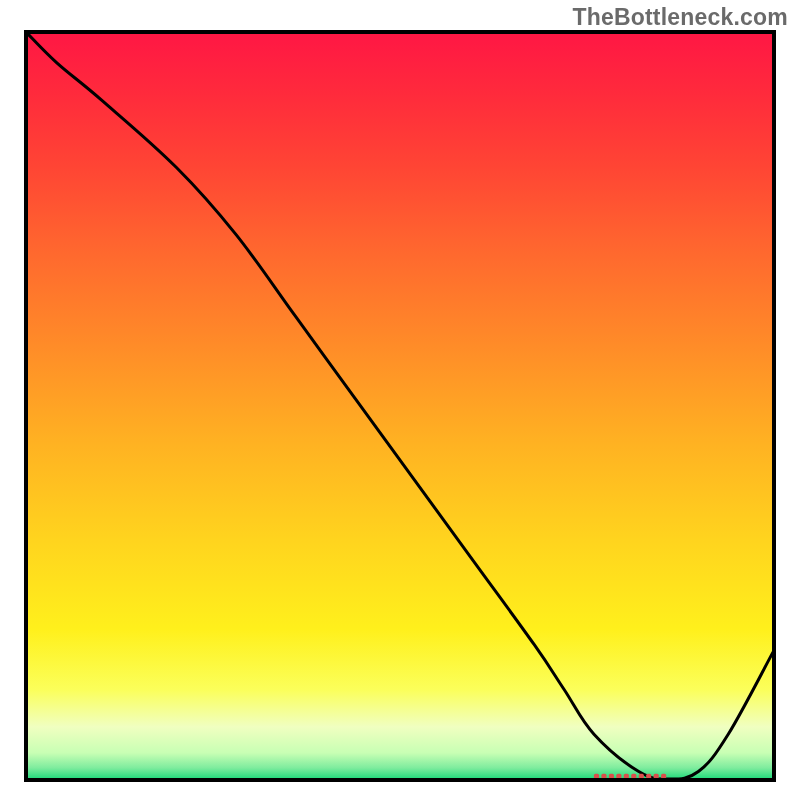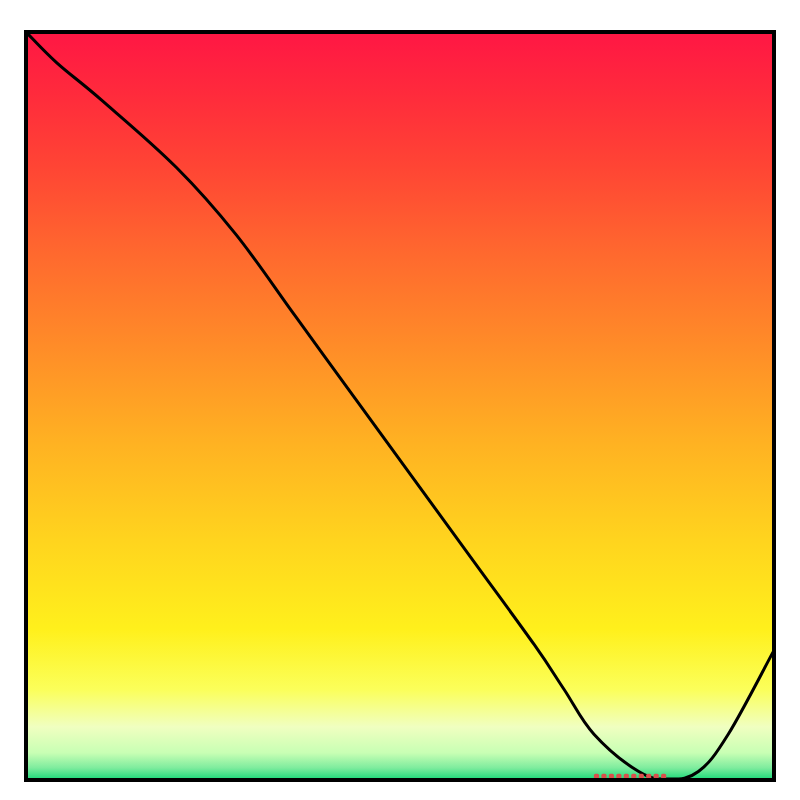--- a/index.html
+++ b/index.html
@@ -32,20 +32,21 @@
     height: 752px;
   }
   svg {
     display: block;
   }
 </style>
 </head>
 <body>
 
 <div class="container">
+  <div class="watermark">TheBottleneck.com</div>
 
   <div class="plot">
     <svg id="chart-svg" width="752" height="752" viewBox="0 0 752 752">
       <defs>
         <linearGradient id="bg-grad" x1="0" y1="0" x2="0" y2="1">
             <stop offset="0.00%" stop-color="#ff1744"></stop>
             <stop offset="8.00%" stop-color="#ff2a3c"></stop>
             <stop offset="18.00%" stop-color="#ff4534"></stop>
             <stop offset="30.00%" stop-color="#ff6a2e"></stop>
             <stop offset="42.00%" stop-color="#ff8c28"></stop>

